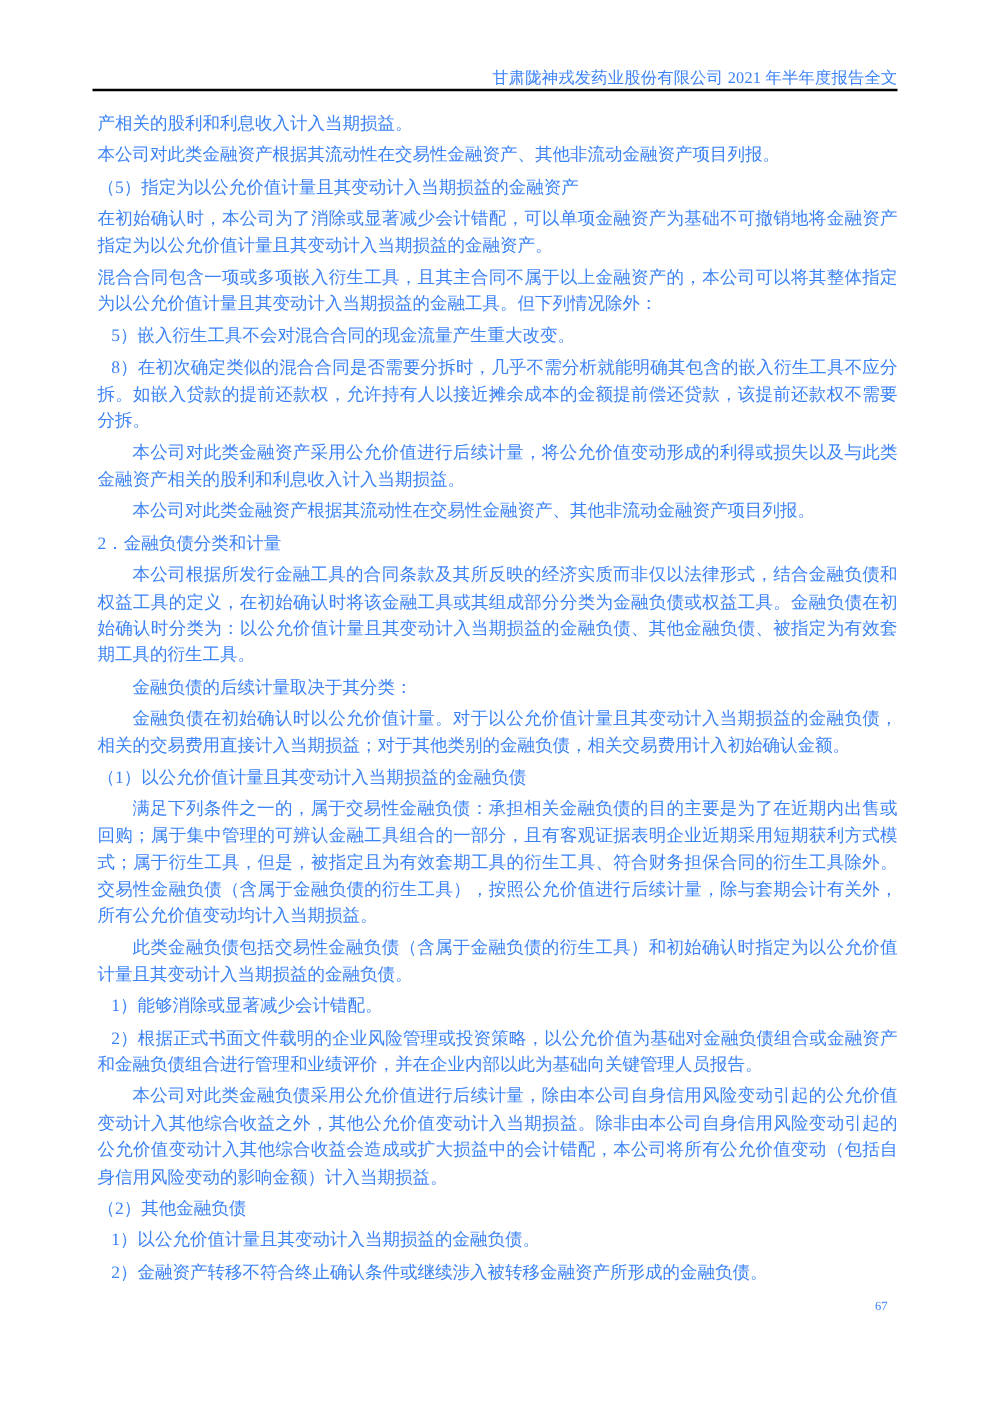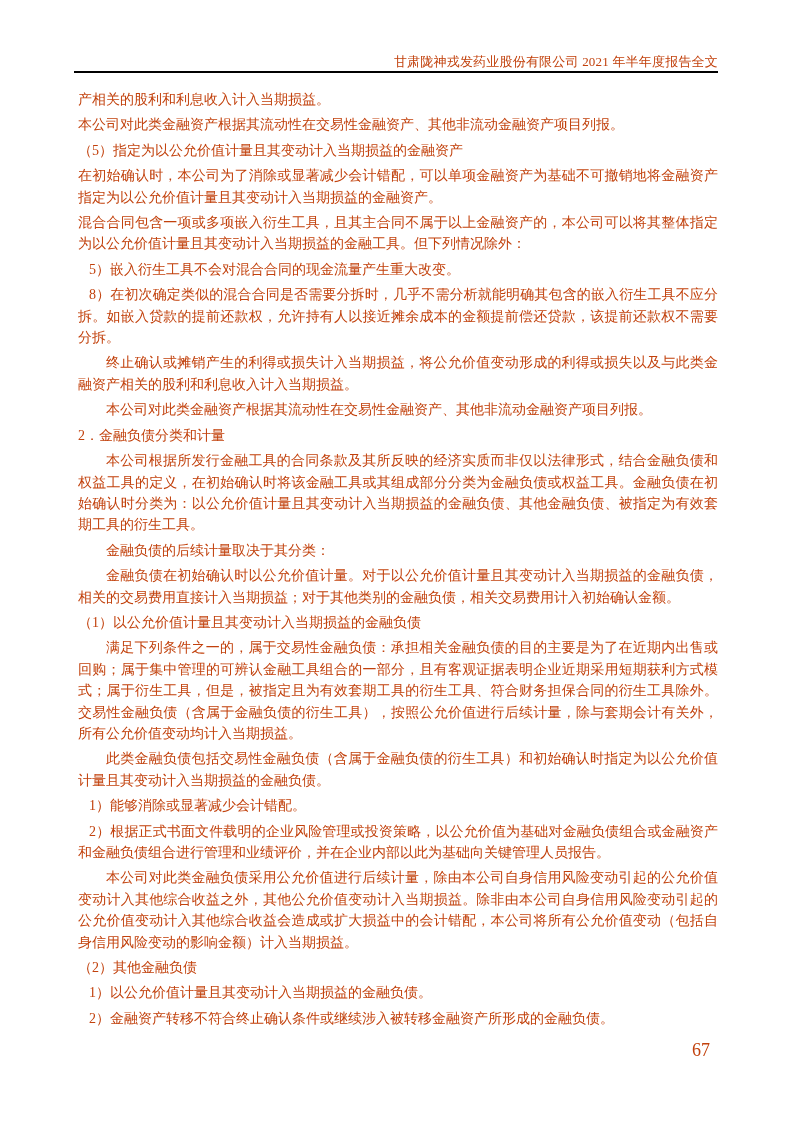--- a/index.html
+++ b/index.html
@@ -7,21 +7,21 @@
     padding: 0;
     background: #ffffff;
   }
   .page {
     position: relative;
     width: 793px;
     height: 1122px;
     background: #ffffff;
     overflow: hidden;
     font-family: "Liberation Serif", "DejaVu Serif", serif;
-    color: #c2410c;
+    color: #3b82f6;
   }
   .page-header {
     position: absolute;
     top: 53px;
     left: 74px;
     width: 644px;
     text-align: right;
     font-size: 13px;
     letter-spacing: 0.2px;
     white-space: nowrap;
@@ -53,41 +53,41 @@
   .para.indent-list  { text-indent: 11px; }
   .para.indent-block { margin-left: 2em; text-indent: 0; }
   .page-footer {
     position: absolute;
     top: 1040px;
     left: 74px;
     width: 644px;
     text-align: right;
     padding-right: 8px;
     box-sizing: border-box;
-    font-size: 18px;
+    font-size: 10px;
   }
 </style>
 </head>
 <body>
 
 <div class="page">
 
   <div class="page-header">甘肃陇神戎发药业股份有限公司 2021 年半年度报告全文</div>
 
   <div class="header-rule"></div>
 
   <div class="body-text">
       <p class="para indent-none">产相关的股利和利息收入计入当期损益。</p>
       <p class="para indent-none">本公司对此类金融资产根据其流动性在交易性金融资产、其他非流动金融资产项目列报。</p>
       <p class="para indent-none">（5）指定为以公允价值计量且其变动计入当期损益的金融资产</p>
       <p class="para indent-none">在初始确认时，本公司为了消除或显著减少会计错配，可以单项金融资产为基础不可撤销地将金融资产指定为以公允价值计量且其变动计入当期损益的金融资产。</p>
       <p class="para indent-block">混合合同包含一项或多项嵌入衍生工具，且其主合同不属于以上金融资产的，本公司可以将其整体指定为以公允价值计量且其变动计入当期损益的金融工具。但下列情况除外：</p>
       <p class="para indent-list">5）嵌入衍生工具不会对混合合同的现金流量产生重大改变。</p>
       <p class="para indent-list">8）在初次确定类似的混合合同是否需要分拆时，几乎不需分析就能明确其包含的嵌入衍生工具不应分拆。如嵌入贷款的提前还款权，允许持有人以接近摊余成本的金额提前偿还贷款，该提前还款权不需要分拆。</p>
-      <p class="para indent-first">终止确认或摊销产生的利得或损失计入当期损益，将公允价值变动形成的利得或损失以及与此类金融资产相关的股利和利息收入计入当期损益。</p>
+      <p class="para indent-first">本公司对此类金融资产采用公允价值进行后续计量，将公允价值变动形成的利得或损失以及与此类金融资产相关的股利和利息收入计入当期损益。</p>
       <p class="para indent-first">本公司对此类金融资产根据其流动性在交易性金融资产、其他非流动金融资产项目列报。</p>
       <p class="para indent-none">2．金融负债分类和计量</p>
       <p class="para indent-first">本公司根据所发行金融工具的合同条款及其所反映的经济实质而非仅以法律形式，结合金融负债和权益工具的定义，在初始确认时将该金融工具或其组成部分分类为金融负债或权益工具。金融负债在初始确认时分类为：以公允价值计量且其变动计入当期损益的金融负债、其他金融负债、被指定为有效套期工具的衍生工具。</p>
       <p class="para indent-first">金融负债的后续计量取决于其分类：</p>
       <p class="para indent-first">金融负债在初始确认时以公允价值计量。对于以公允价值计量且其变动计入当期损益的金融负债，相关的交易费用直接计入当期损益；对于其他类别的金融负债，相关交易费用计入初始确认金额。</p>
       <p class="para indent-none">（1）以公允价值计量且其变动计入当期损益的金融负债</p>
       <p class="para indent-first">满足下列条件之一的，属于交易性金融负债：承担相关金融负债的目的主要是为了在近期内出售或回购；属于集中管理的可辨认金融工具组合的一部分，且有客观证据表明企业近期采用短期获利方式模式；属于衍生工具，但是，被指定且为有效套期工具的衍生工具、符合财务担保合同的衍生工具除外。交易性金融负债（含属于金融负债的衍生工具），按照公允价值进行后续计量，除与套期会计有关外，所有公允价值变动均计入当期损益。</p>
       <p class="para indent-first">此类金融负债包括交易性金融负债（含属于金融负债的衍生工具）和初始确认时指定为以公允价值计量且其变动计入当期损益的金融负债。</p>
       <p class="para indent-list">1）能够消除或显著减少会计错配。</p>
       <p class="para indent-list">2）根据正式书面文件载明的企业风险管理或投资策略，以公允价值为基础对金融负债组合或金融资产和金融负债组合进行管理和业绩评价，并在企业内部以此为基础向关键管理人员报告。</p>

